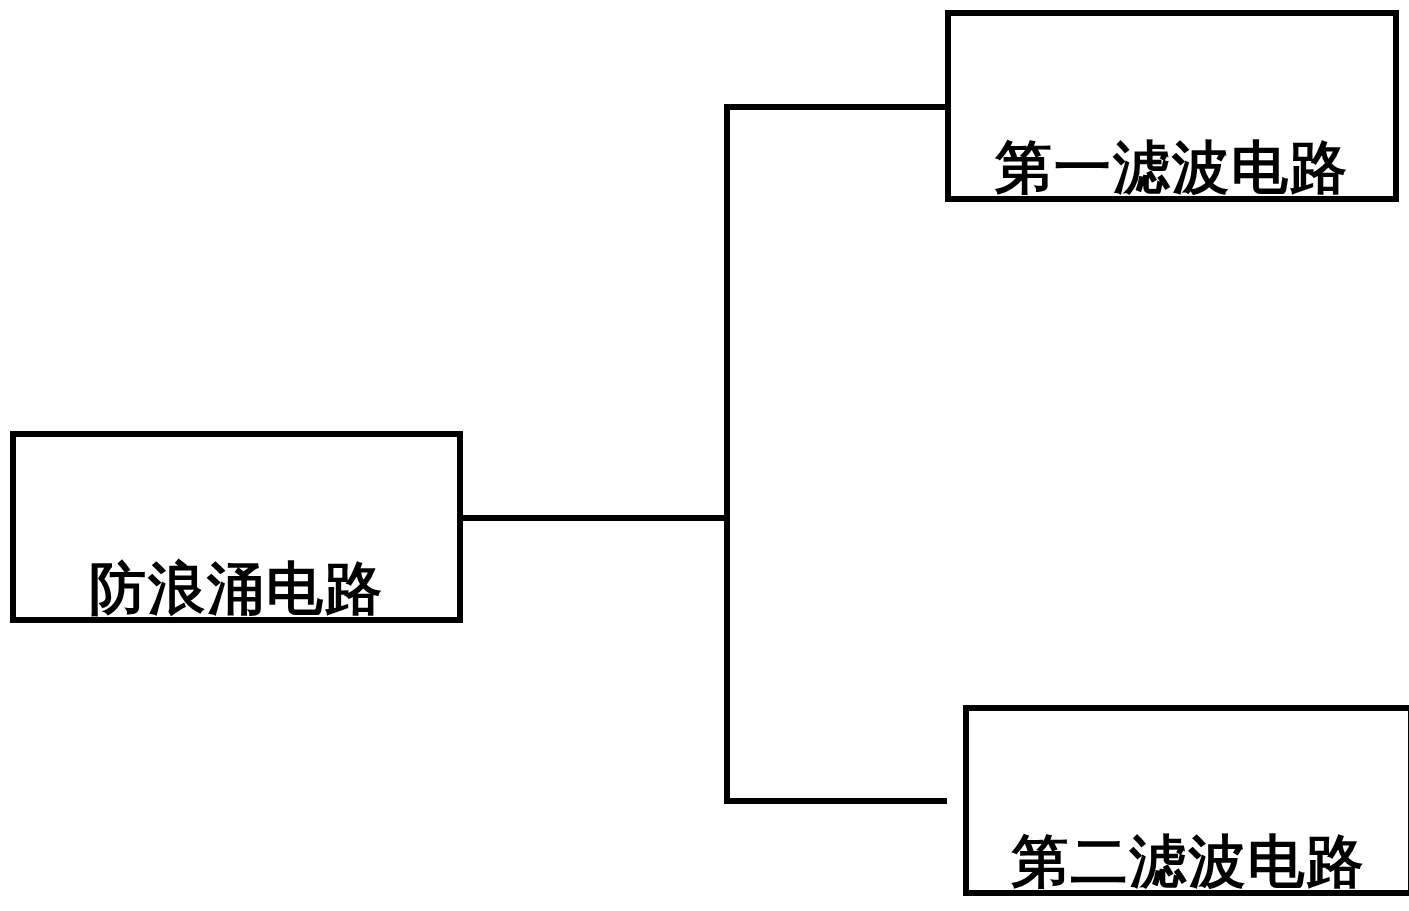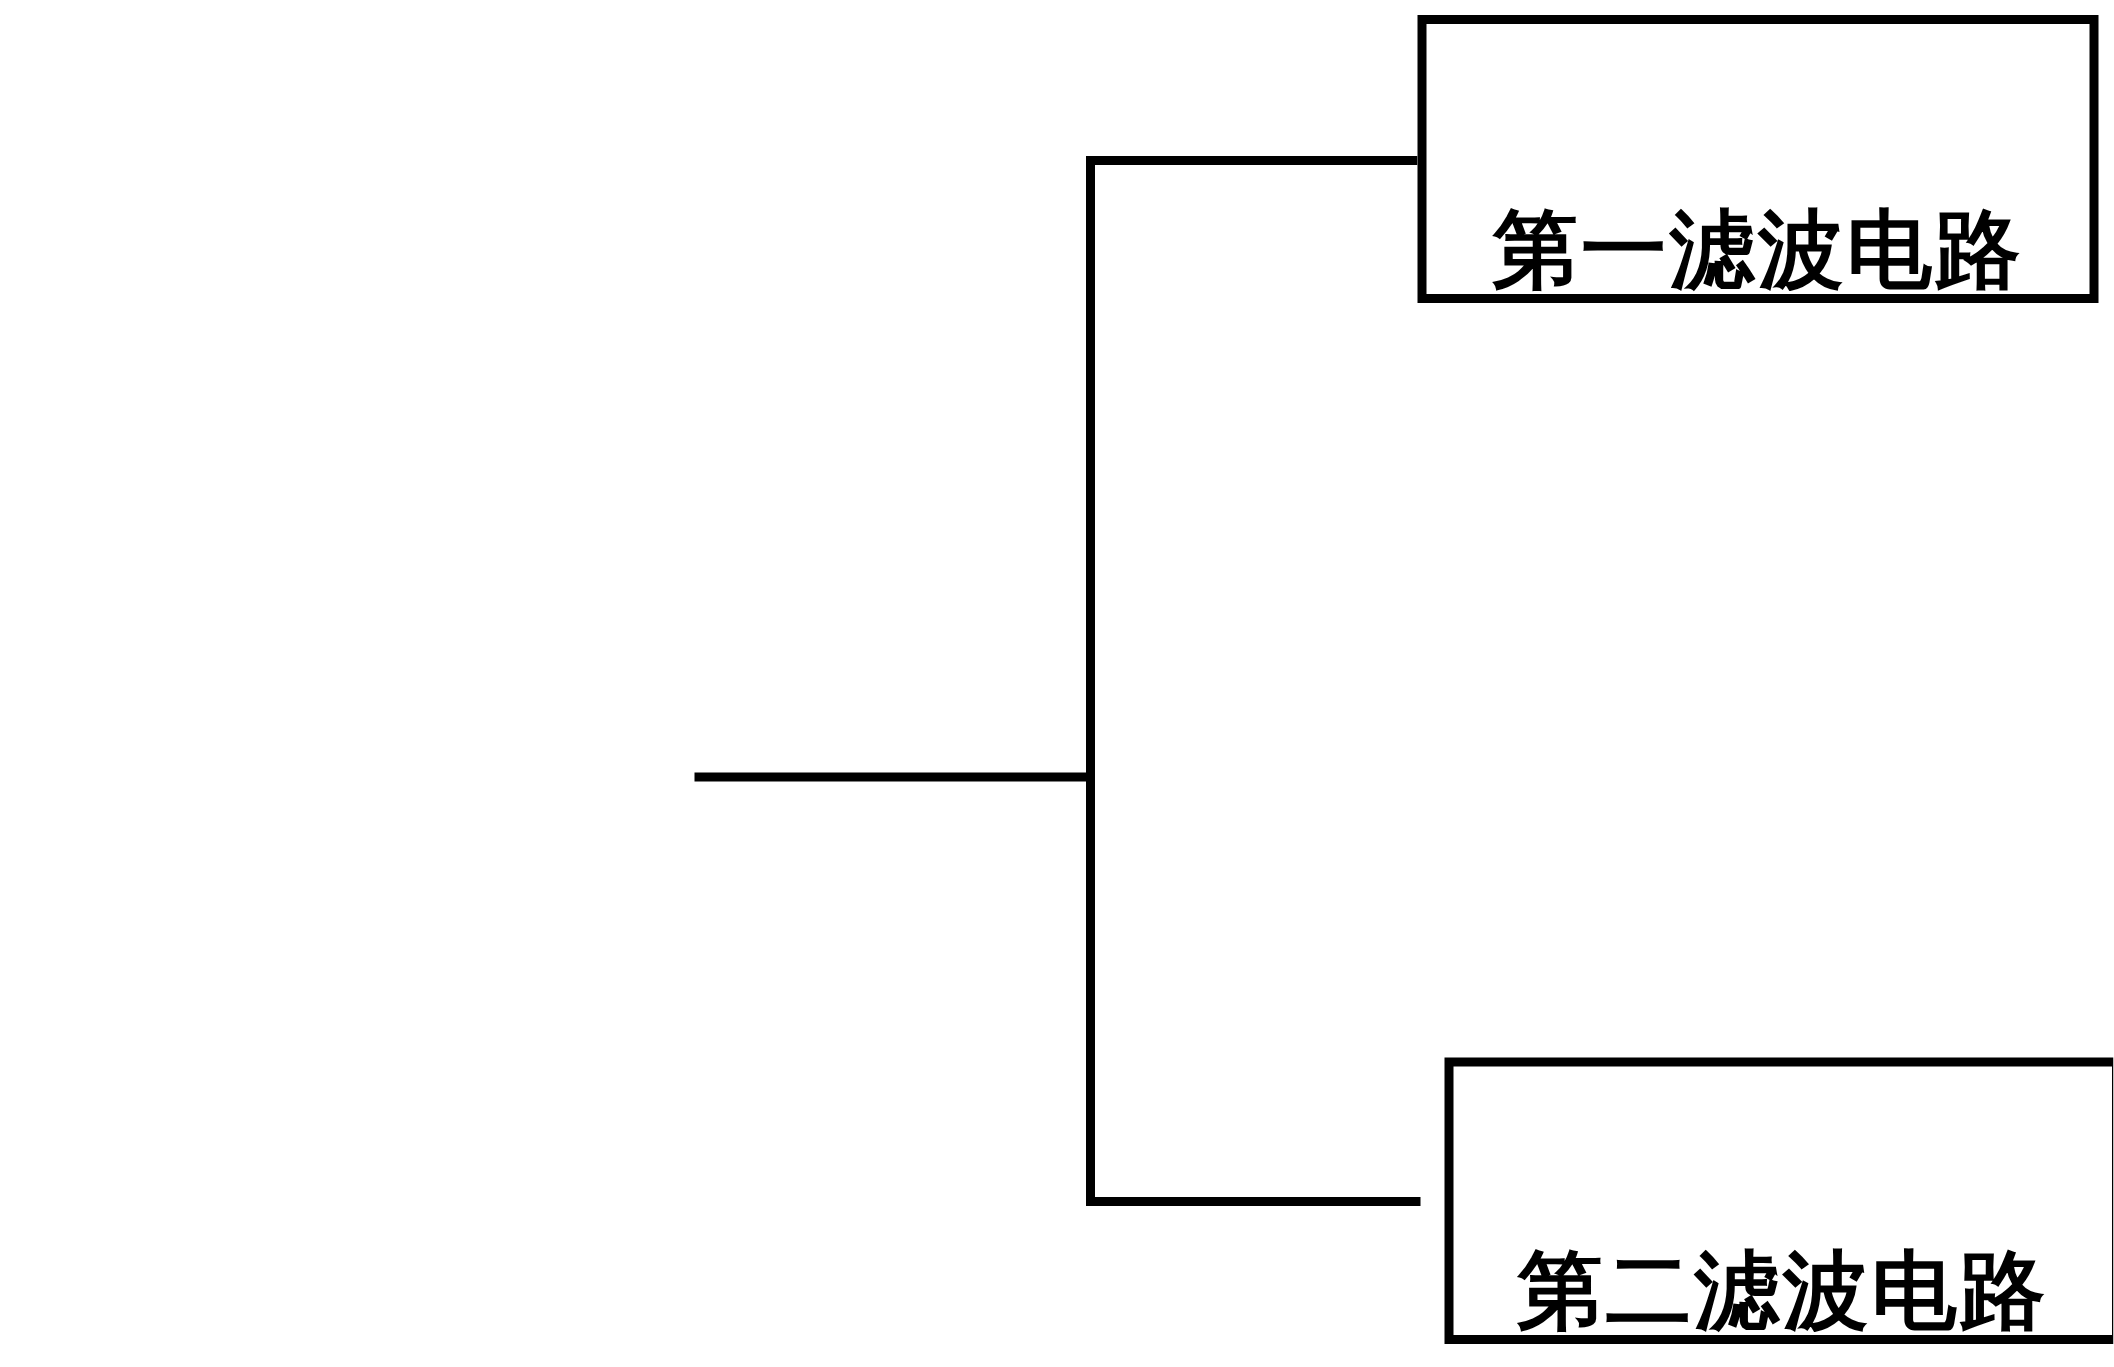--- a/index.html
+++ b/index.html
@@ -87,20 +87,23 @@
 </head>
 <body>
 
 <div class="canvas">
 
   <div class="connector seg-left-stub"></div>
   <div class="connector seg-trunk"></div>
   <div class="connector seg-top-branch"></div>
   <div class="connector seg-bottom-branch"></div>
 
+  <div class="node node-surge">
+    <span class="node-label">防浪涌电路</span>
+  </div>
 
   <div class="node node-filter1">
     <span class="node-label">第一滤波电路</span>
   </div>
 
   <div class="node node-filter2">
     <span class="node-label">第二滤波电路</span>
   </div>
 
 </div>

